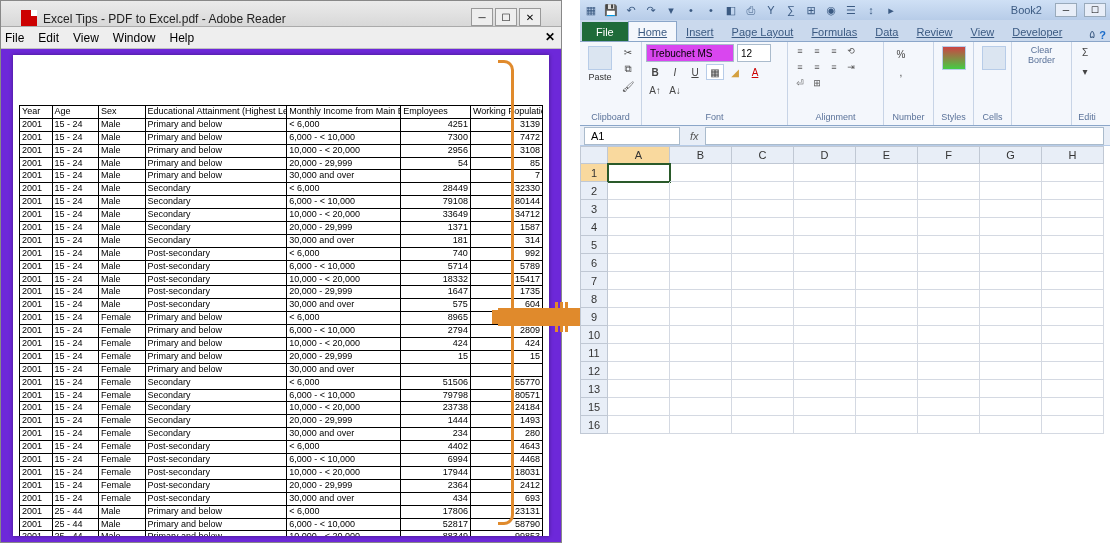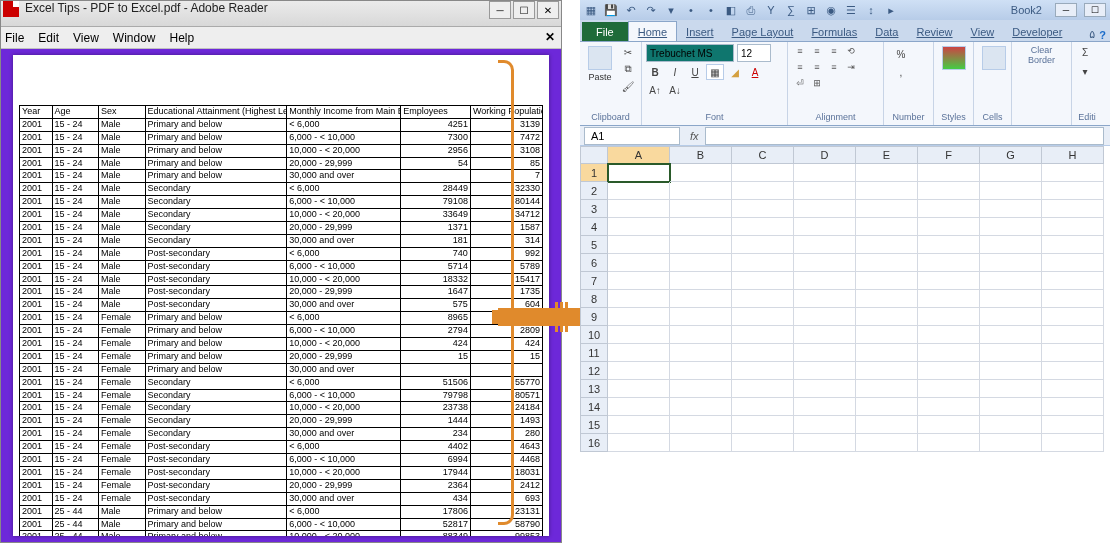--- a/index.html
+++ b/index.html
@@ -1,20 +1,20 @@
 <!DOCTYPE html>
 <html><head>
 <meta charset="utf-8">
 <style>
 * { margin:0; padding:0; box-sizing:border-box; font-family:Tahoma,Arial,sans-serif; }
 body { background:#fff; width:1110px; height:543px; position:relative; overflow:hidden; }
 
 
 .adobe { position:absolute; left:0; top:0; width:562px; height:543px; border:1px solid #888; background:#fff;}
-.adobe-titlebar { height:26px; background:linear-gradient(#ebebeb,#d8d8d8); display:flex; align-items:flex-start; padding:0 2px; border-bottom:1px solid #aaa;}
+.adobe-titlebar { height:26px; background:linear-gradient(#ebebeb,#d8d8d8); display:flex; align-items:flex-end; padding:0 20px; border-bottom:1px solid #aaa;}
 .adobe-icon { width:16px; height:16px; background:#cc0000; margin-right:6px; position:relative; }
 .adobe-icon::after { content:""; position:absolute; right:0; top:0; width:6px; height:6px; background:#fff; }
 .adobe-title { font-size:12px; color:#222; flex:1; white-space:nowrap;}
 .adobe-close { display:flex; }
 .adobe-btn { width:22px; height:18px; border:1px solid #999; margin-left:2px; background:#eee; font-size:10px; display:flex; align-items:center; justify-content:center;}
 .adobe-menubar { height:22px; background:#eee; display:flex; align-items:center; padding:0 4px; gap:14px; border-bottom:1px solid #c0c0c0; position:relative;}
 .adobe-menu { font-size:12px; color:#000; }
 .adobe-innerclose { position:absolute; right:6px; top:3px; font-size:12px; font-weight:bold; }
 .adobe-body { position:absolute; left:0; top:48px; right:0; bottom:0; background:#6d28d9; padding:6px 12px; overflow:hidden;}
 .adobe-page { background:#fff; width:100%; height:100%; padding:50px 6px 6px 6px; overflow:hidden; box-shadow:0 0 4px rgba(0,0,0,.4);}
@@ -68,21 +68,21 @@
 .ribbon { height:84px; background:#f4f7fc; display:flex; border-bottom:1px solid #8ba6c9;}
 .rgroup { border-right:1px solid #c8d4e6; padding:2px 4px; display:flex; flex-direction:column; }
 .rgroup-body { flex:1; display:flex; gap:3px; align-items:flex-start;}
 .rgroup-label { font-size:9px; color:#5a7299; text-align:center; padding:1px 0;}
 .rbtn-big { display:flex; flex-direction:column; align-items:center; gap:2px; padding:2px 4px;}
 .rbtn-ico { width:24px; height:24px; background:#dbe5f1; border:1px solid #b7cce8;}
 .rbtn-lbl { font-size:9px; color:#333;}
 .mini-col { display:flex; flex-direction:column; gap:1px;}
 .mini { width:18px; height:16px; font-size:10px; display:flex; align-items:center; justify-content:center; color:#444; border:1px solid transparent;}
 .mini.bord { border:1px solid #b7cce8; background:#fff;}
-.font-sel { width:88px; height:18px; border:1px solid #abc; background:#0f766e; font-size:10px; padding:1px 3px; display:flex; align-items:center;}
+.font-sel { width:88px; height:18px; border:1px solid #abc; background:#d946ef; font-size:10px; padding:1px 3px; display:flex; align-items:center;}
 .size-sel { width:34px; height:18px; border:1px solid #abc; background:#fff; font-size:10px; padding:1px 3px; display:flex; align-items:center;}
 .al-row { display:flex; gap:1px;}
 .al-btn { width:16px; height:14px; display:flex; align-items:center; justify-content:center; font-size:9px; color:#555;}
 .namebox-row { height:20px; background:#e8eef7; display:flex; align-items:center; border-bottom:1px solid #b7cce8;}
 .namebox { width:96px; height:18px; border:1px solid #abc; background:#fff; font-size:11px; padding:0 6px; display:flex; align-items:center; margin:0 4px;}
 .fx { font-size:11px; font-style:italic; color:#555; padding:0 6px;}
 .fx-bar { flex:1; height:18px; border:1px solid #abc; background:#fff; margin-right:6px;}
 .sheet { position:absolute; left:0; top:146px; right:0; bottom:0; background:#fff; overflow:hidden;}
 .colhdr-row { display:flex; height:18px;}
 .rowhdr-corner { width:28px; border:1px solid #c0c8d4; background:#e8eef7;}
@@ -770,31 +770,20 @@
           <div class="cell"></div>
           <div class="cell"></div>
           <div class="cell"></div>
           <div class="cell"></div>
           <div class="cell"></div>
           <div class="cell"></div>
           <div class="cell"></div>
           <div class="cell"></div>
         </div>
         <div class="grid-row">
-          <div class="rowhdr">14</div>
-          <div class="cell"></div>
-          <div class="cell"></div>
-          <div class="cell"></div>
-          <div class="cell"></div>
-          <div class="cell"></div>
-          <div class="cell"></div>
-          <div class="cell"></div>
-          <div class="cell"></div>
-        </div>
-        <div class="grid-row">
           <div class="rowhdr">15</div>
           <div class="cell"></div>
           <div class="cell"></div>
           <div class="cell"></div>
           <div class="cell"></div>
           <div class="cell"></div>
           <div class="cell"></div>
           <div class="cell"></div>
           <div class="cell"></div>
         </div>

